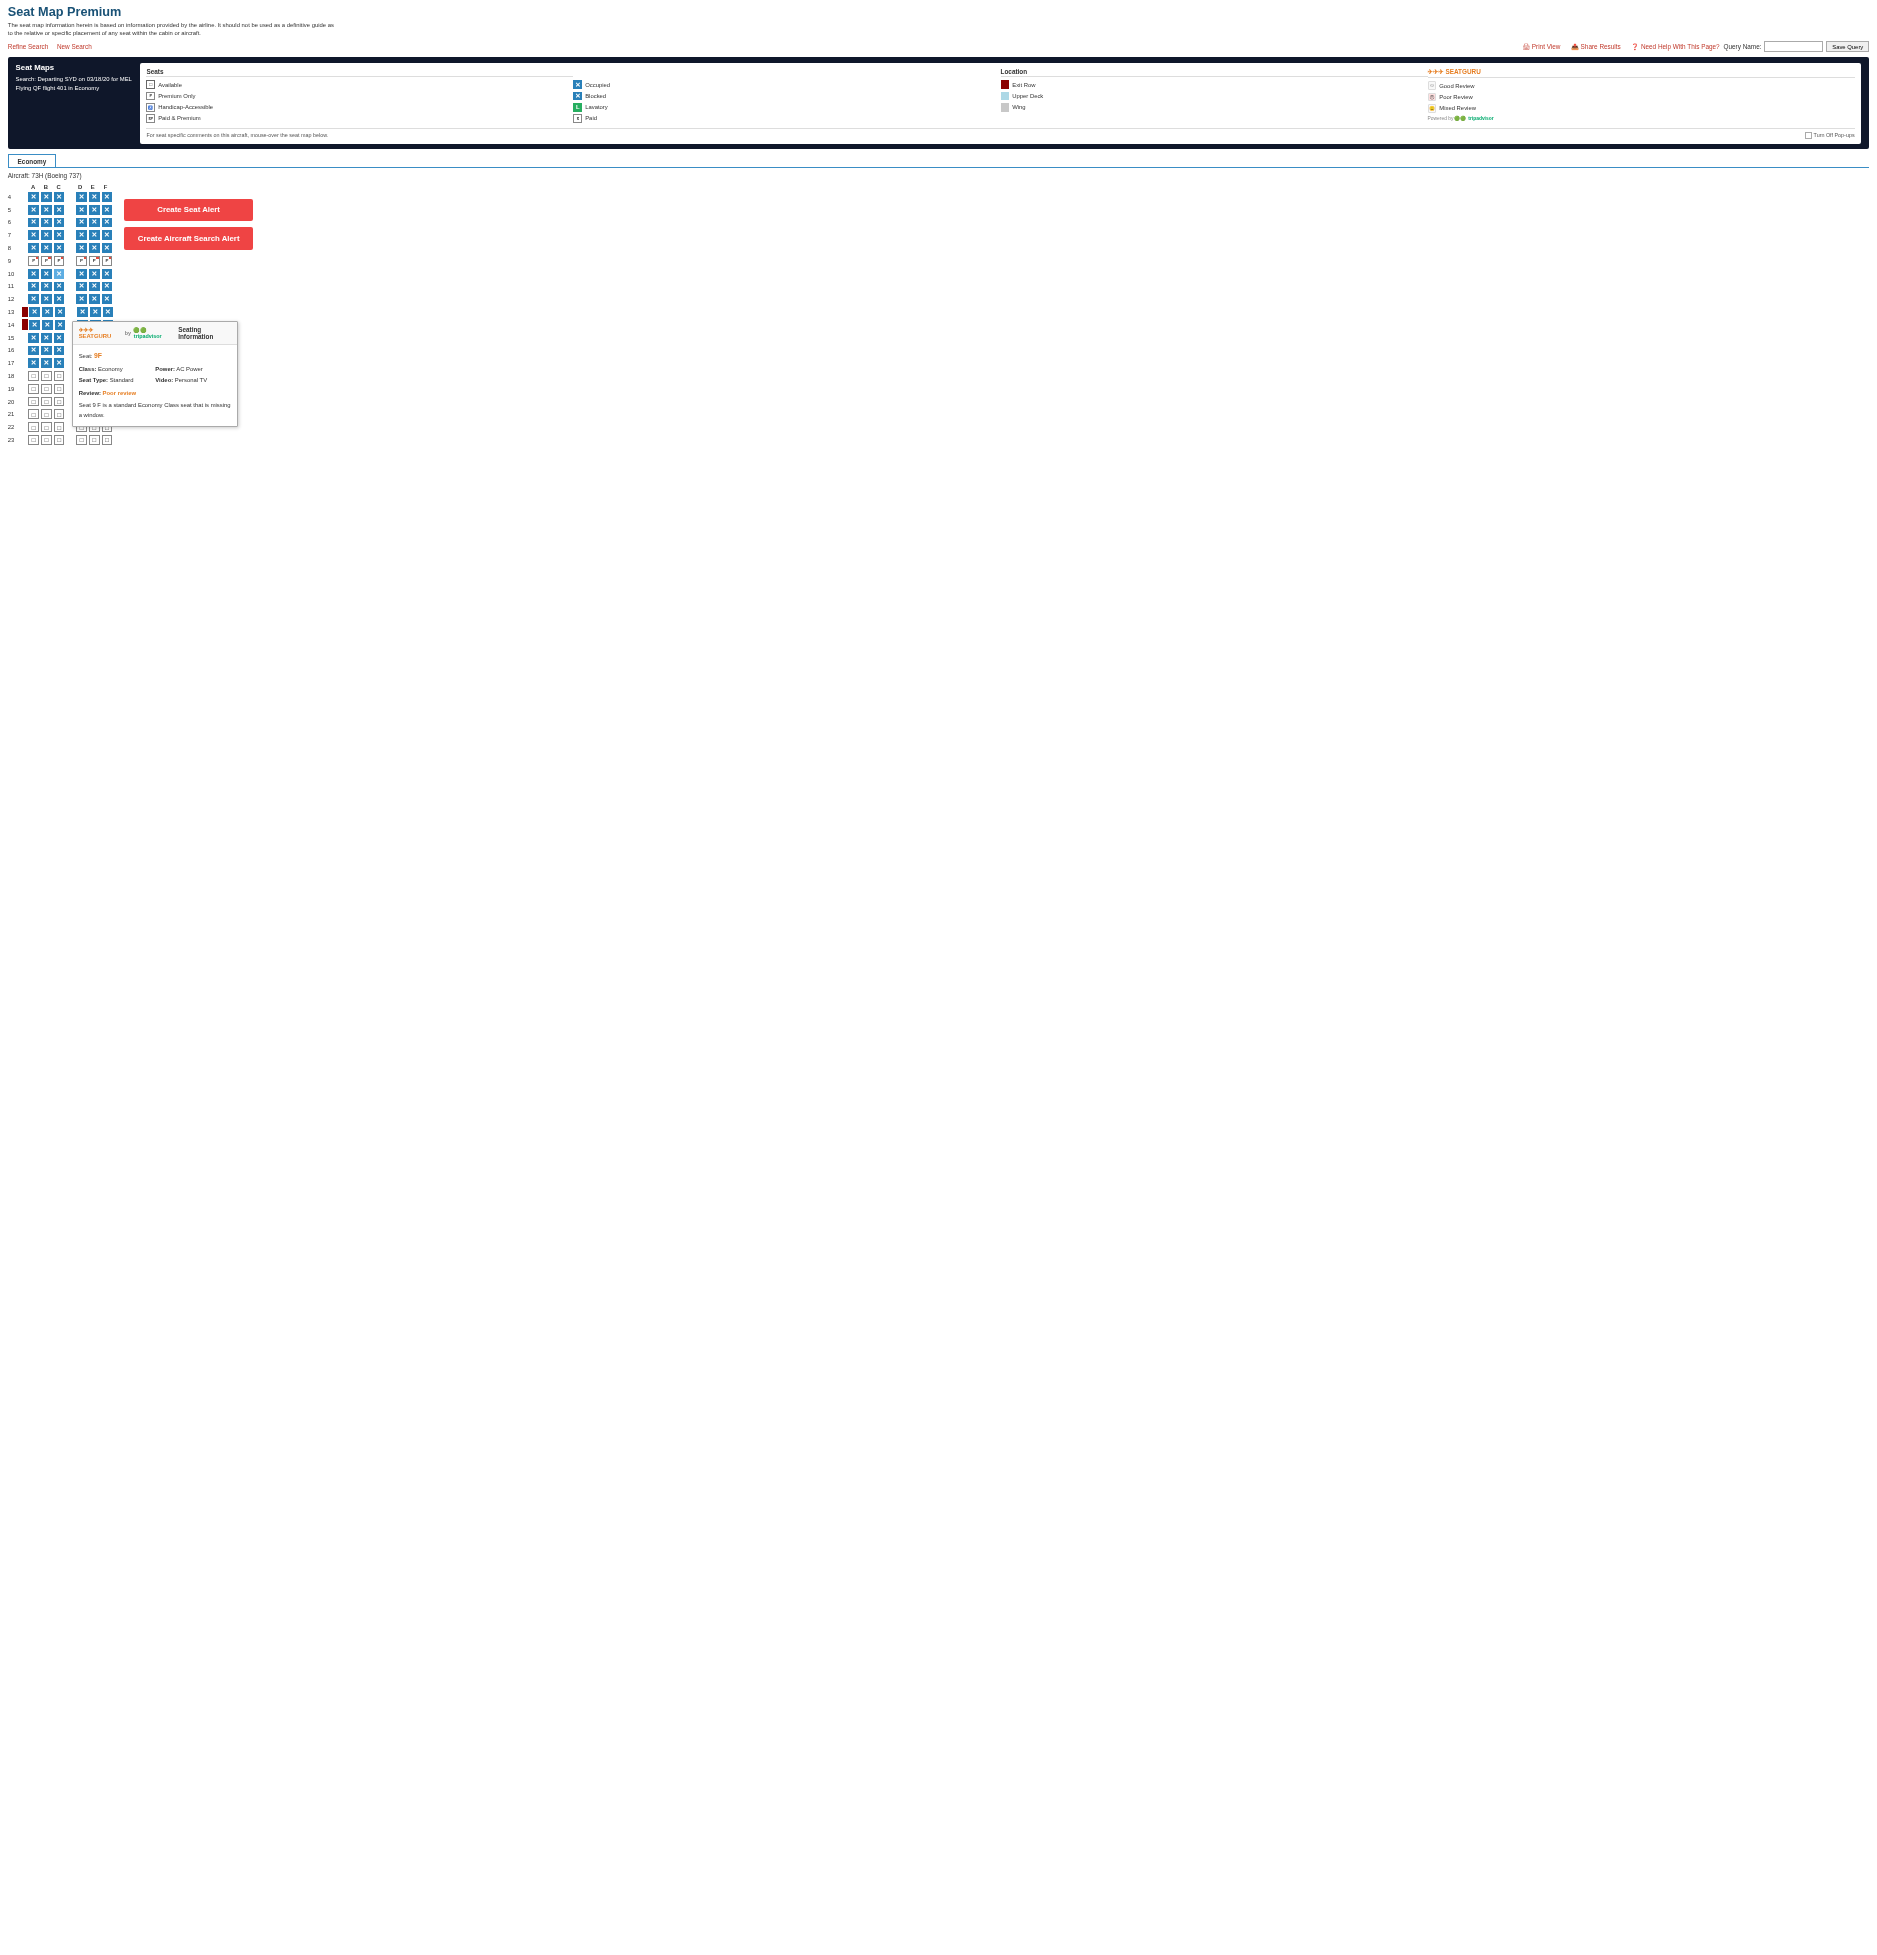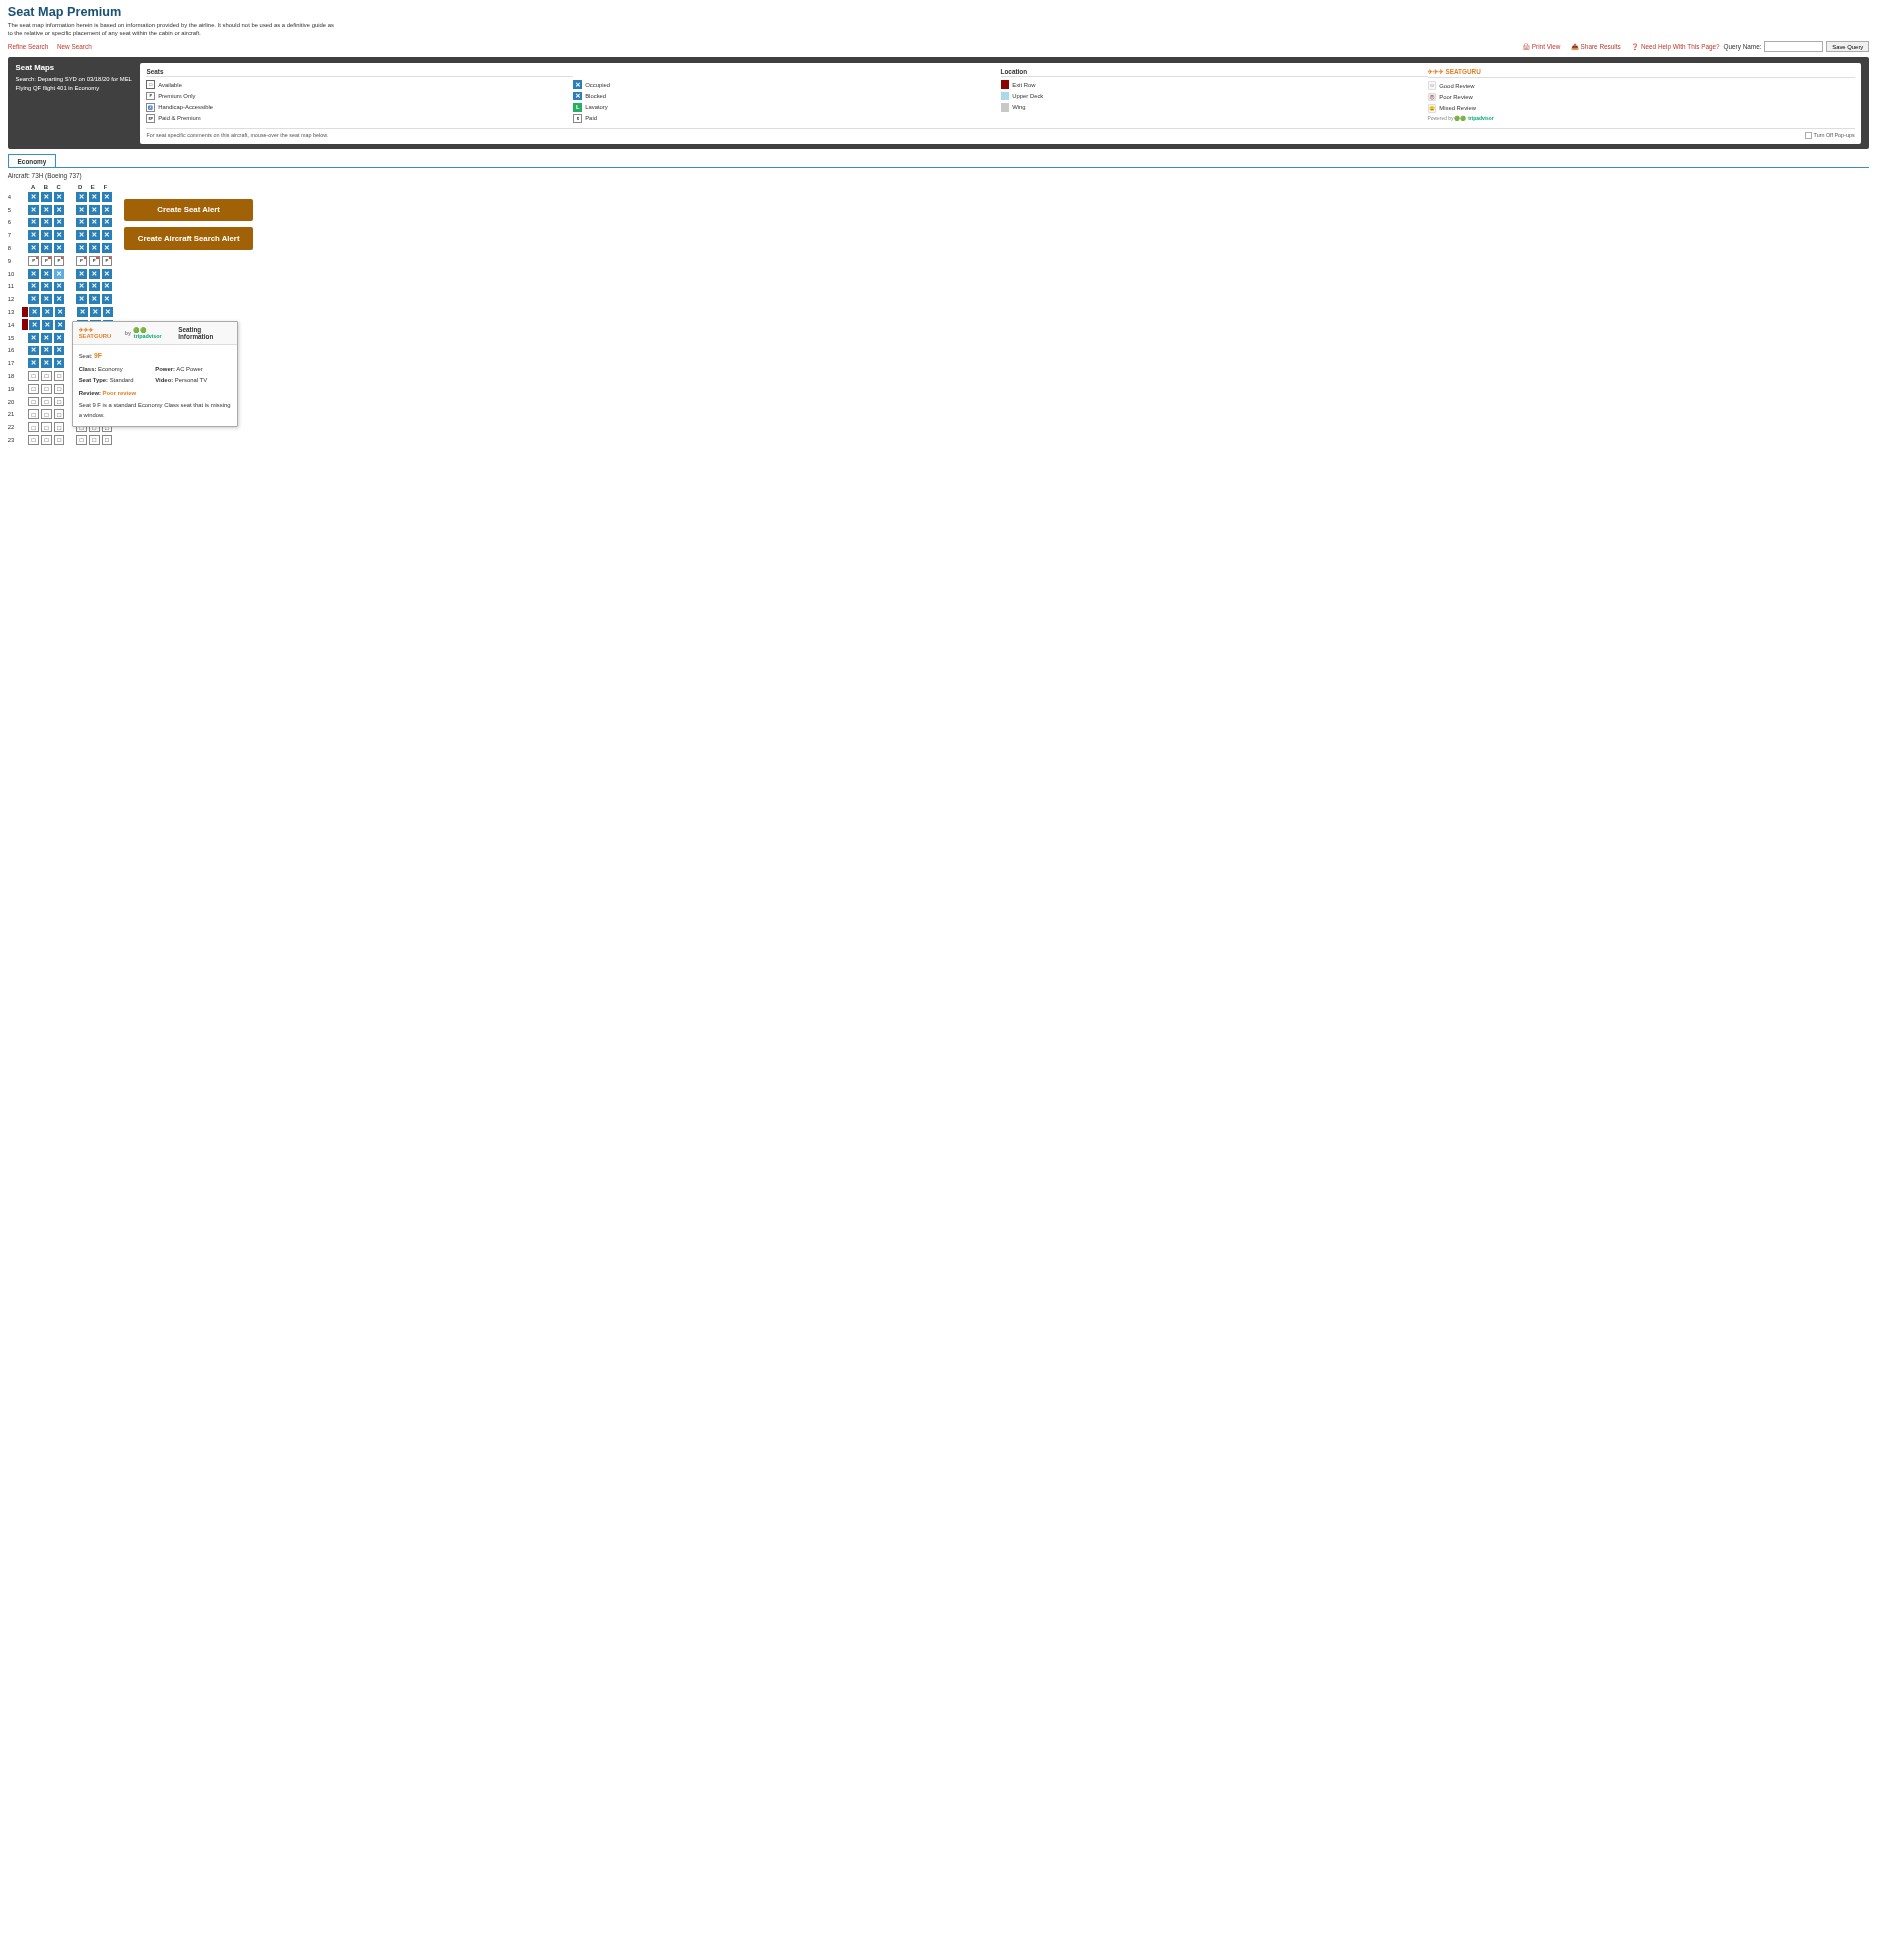--- a/index.html
+++ b/index.html
@@ -10,21 +10,21 @@
     .disclaimer { font-size: 5.9px; color: #333; margin-bottom: 3.9px; max-width: 332px; line-height: 1.4; }
     .top-links { display: flex; align-items: center; justify-content: space-between; margin-bottom: 4.9px; }
     .top-links-left a { color: #c0392b; font-size: 6.4px; text-decoration: none; margin-right: 6.8px; }
     .top-links-right { display: flex; align-items: center; gap: 3.9px; font-size: 6.4px; }
     .top-links-right .icon-link { color: #c0392b; text-decoration: none; display: flex; align-items: center; gap: 1.5px; margin-left: 6.8px; }
     .query-section { display: flex; align-items: center; gap: 2.9px; }
     .query-input { border: 0.5px solid #aaa; padding: 1.5px 2.9px; font-size: 5.9px; width: 59px; }
     .save-btn { border: 0.5px solid #aaa; background: #f0f0f0; padding: 1.5px 4.9px; font-size: 5.9px; cursor: pointer; }
 
     
-    .legend-panel { background: #404040; padding: 5.9px 7.8px 5.9px 7.8px; border-radius: 2px; margin-bottom: 4.9px; display: flex; gap: 0; }
+    .legend-panel { background: #0f172a; padding: 5.9px 7.8px 5.9px 7.8px; border-radius: 2px; margin-bottom: 4.9px; display: flex; gap: 0; }
     .legend-left { color: #fff; min-width: 98px; padding-right: 7.8px; }
     .legend-left h2 { font-size: 7.8px; font-weight: bold; margin-bottom: 2.9px; }
     .legend-left p { font-size: 5.9px; line-height: 1.5; }
     .legend-right { background: #fff; flex: 1; border-radius: 2px; padding: 4.9px 6.8px; }
     .legend-top { display: flex; gap: 0; margin-bottom: 2.9px; }
     .legend-col { flex: 1; }
     .legend-col h3 { font-size: 6.4px; font-weight: bold; margin-bottom: 2.9px; border-bottom: 0.5px solid #ddd; padding-bottom: 1.5px; }
     .legend-item { display: flex; align-items: center; gap: 2.9px; margin-bottom: 2.4px; font-size: 5.9px; }
     .legend-note { font-size: 5.4px; color: #555; border-top: 0.5px solid #ddd; padding-top: 2.9px; margin-top: 2px; display: flex; align-items: center; justify-content: space-between; }
     .turn-off-btn { display: flex; align-items: center; gap: 2px; }
@@ -65,21 +65,21 @@
     .exit-indicator { width: 5.9px; height: 10.8px; background: #8b0000; margin: 0.5px; }
 
     
     .s-blocked { width: 10.8px; height: 9.8px; background: #2980b9; display: flex; align-items: center; justify-content: center; color: #fff; font-weight: bold; font-size: 6.8px; border: none; }
     .s-available { width: 10.8px; height: 9.8px; border: 0.5px solid #888; background: #fff; display: flex; align-items: center; justify-content: center; }
     .s-premium { width: 10.8px; height: 9.8px; border: 0.5px solid #888; background: #fff; display: flex; align-items: center; justify-content: center; font-size: 4.4px; font-weight: bold; position: relative; }
     .s-highlight { background: #5dade2 !important; }
 
     
     .alert-buttons { display: flex; flex-direction: column; gap: 5.9px; margin-top: 14.7px; }
-    .alert-btn { background: #a16207; color: #fff; border: none; padding: 6.8px 13.7px; font-size: 7.8px; font-weight: bold; cursor: pointer; border-radius: 2px; min-width: 127px; text-align: center; }
+    .alert-btn { background: #ef4444; color: #fff; border: none; padding: 6.8px 13.7px; font-size: 7.8px; font-weight: bold; cursor: pointer; border-radius: 2px; min-width: 127px; text-align: center; }
 
     
     .popup-overlay { position: absolute; top: 137px; left: 64px; z-index: 100; background: #fff; border: 0.5px solid #aaa; box-shadow: 1px 1px 3.9px rgba(0,0,0,0.2); width: 166px; border-radius: 1px; }
     .popup-header { background: #f8f8f8; border-bottom: 0.5px solid #ddd; padding: 3.9px 5.9px; display: flex; align-items: center; gap: 2.9px; font-size: 6.4px; font-weight: bold; }
     .popup-body { padding: 5.9px; font-size: 5.9px; line-height: 1.6; }
     .popup-seat { color: #e67e22; font-weight: bold; font-size: 6.8px; }
     .popup-grid { display: grid; grid-template-columns: 1fr 1fr; gap: 1px; margin-bottom: 3.9px; }
     .popup-review { color: #e67e22; font-weight: bold; }
     .popup-text { font-size: 5.9px; color: #333; }
 

